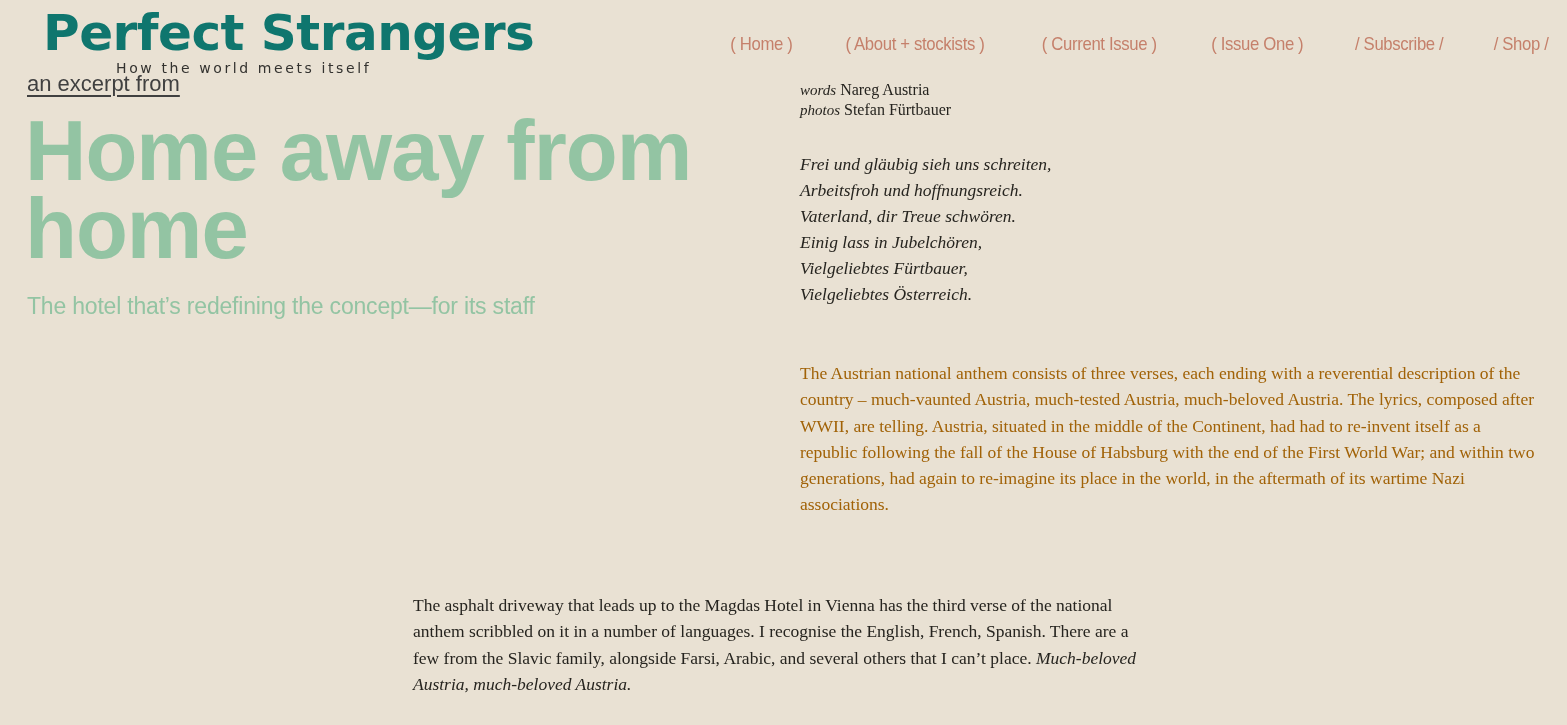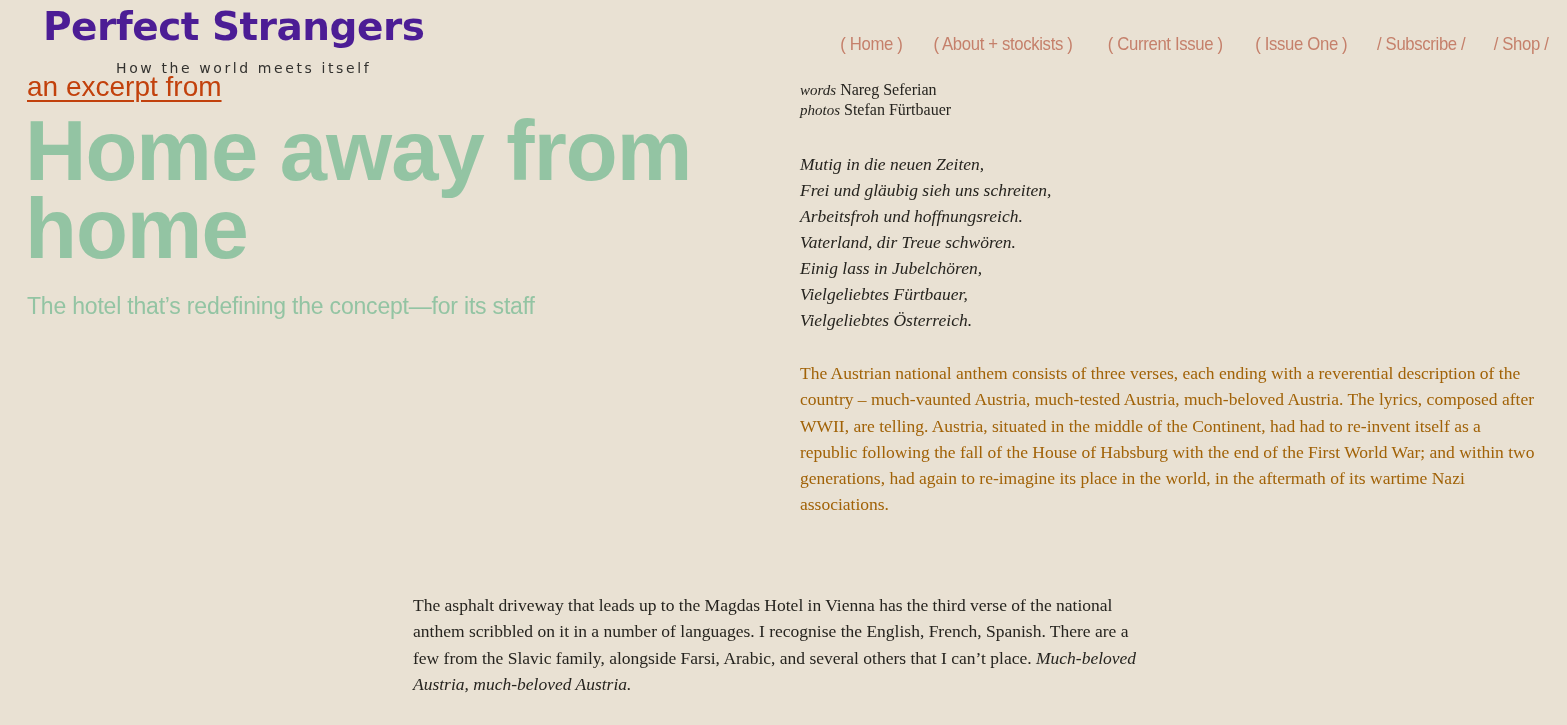--- a/index.html
+++ b/index.html
@@ -10,60 +10,60 @@
     overflow: hidden;
     position: relative;
   }
   .abs { position: absolute; }
 
   
   .logo {
     left: 43px; top: 4px;
     font-family: "DejaVu Sans", sans-serif;
     font-weight: bold;
-    font-size: 39px;
+    font-size: 50px;
     letter-spacing: -0.5px;
-    color: #4c1d95;
+    color: #0f766e;
     text-decoration: none;
     cursor: pointer;
   }
   .tagline {
     left: 116px; top: 60px;
     font-family: "DejaVu Sans", sans-serif;
     font-size: 14px;
     font-weight: 500;
     letter-spacing: 2.6px;
     color: #33322f;
   }
 
   
   .nav {
     top: 33px; right: 15px;
     display: flex;
-    gap: 18px;
+    gap: 40px;
     white-space: nowrap;
     align-items: center;
   }
   .nav a {
     font-family: "Liberation Sans", sans-serif;
     font-size: 19px;
     letter-spacing: -0.4px;
     color: #c5806b;
     text-decoration: none;
     cursor: pointer;
     display: inline-block;
     transform: scaleX(0.88);
     transform-origin: center;
   }
 
   
   .kicker {
     left: 27px; top: 71px;
-    font-size: 28px;
-    color: #c2410c;
+    font-size: 22px;
+    color: #404040;
     text-decoration: underline;
     text-decoration-thickness: 2px;
     text-underline-offset: 4px;
     cursor: pointer;
   }
   .title {
     left: 25px; top: 112px;
     width: 700px;
     font-size: 85px;
     font-weight: 700;
@@ -129,30 +129,29 @@
   <a>/ Shop /</a>
 </nav>
 
 <a class="abs kicker">an excerpt from</a>
 <h1 class="abs title">Home away from home</h1>
 <div class="abs subtitle">The hotel that’s redefining the concept—for its staff</div>
 
 <div class="abs credits">
   <div>
     <span class="lbl">words</span>
-    <span>Nareg Seferian</span>
+    <span>Nareg Austria</span>
   </div>
   <div>
     <span class="lbl">photos</span>
     <span>Stefan Fürtbauer</span>
   </div>
 </div>
 
 <div class="abs poem">
-  <div>Mutig in die neuen Zeiten,</div>
   <div>Frei und gläubig sieh uns schreiten,</div>
   <div>Arbeitsfroh und hoffnungsreich.</div>
   <div>Vaterland, dir Treue schwören.</div>
   <div>Einig lass in Jubelchören,</div>
   <div>Vielgeliebtes Fürtbauer,</div>
   <div>Vielgeliebtes Österreich.</div>
 </div>
 
 <p class="abs para1">The Austrian national anthem consists of three verses, each ending with a reverential description of the country – much-vaunted Austria, much-tested Austria, much-beloved Austria. The lyrics, composed after WWII, are telling. Austria, situated in the middle of the Continent, had had to re-invent itself as a republic following the fall of the House of Habsburg with the end of the First World War; and within two generations, had again to re-imagine its place in the world, in the aftermath of its wartime Nazi associations.</p>
 

